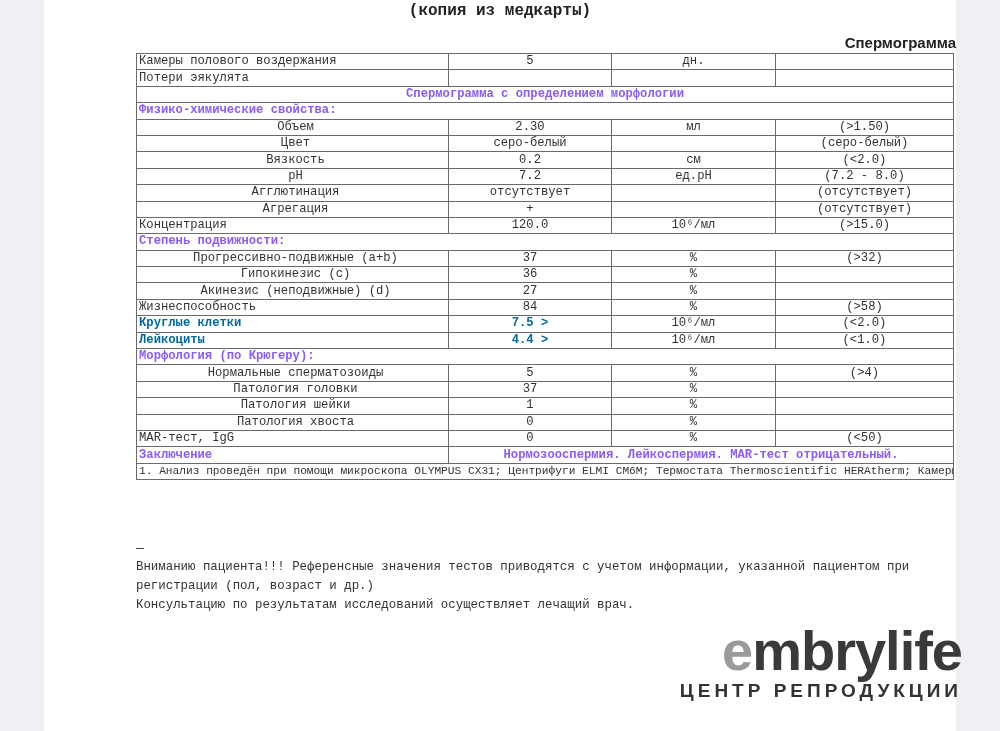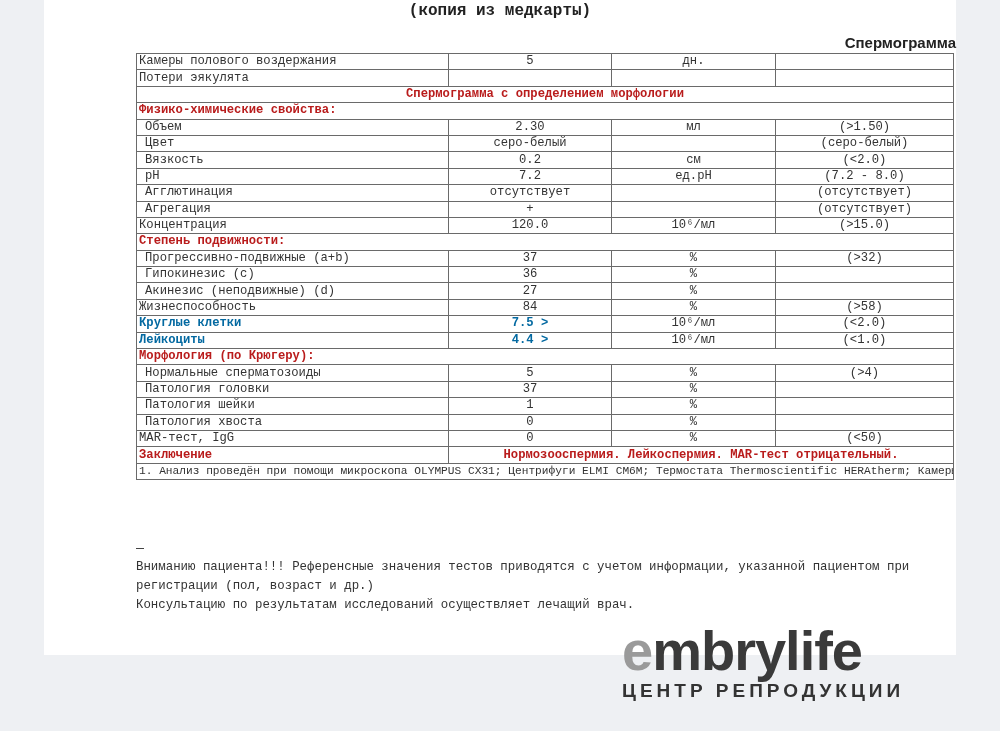--- a/index.html
+++ b/index.html
@@ -4,21 +4,21 @@
 <style>
   html, body { margin: 0; padding: 0; }
   body {
     width: 1000px; height: 731px; overflow: hidden;
     background: #eef0f3;
     font-family: "Liberation Mono", "DejaVu Sans Mono", monospace;
     color: #222;
     position: relative;
   }
   .page {
-    position: absolute; left: 44px; top: 0; width: 912px; height: 655px;
+    position: absolute; left: 44px; top: 0; width: 912px; height: 731px;
     background: #ffffff;
   }
   .subtitle {
     position: absolute; left: 0; right: 0; top: 2px; text-align: center;
     font-size: 16px; font-weight: bold; color: #222;
   }
   .title {
     position: absolute; left: 0; right: 0; top: 34px; text-align: right;
     font-size: 15px; font-weight: bold; color: #222;
     font-family: "Liberation Sans", "DejaVu Sans", sans-serif;
@@ -27,31 +27,31 @@
     position: absolute; left: 92px; top: 53px; width: 817px;
     border-collapse: collapse; table-layout: fixed;
     font-size: 12.2px; color: #333;
   }
   table.report td {
     border: 1px solid #6a6a6a; height: 15.4px; padding: 0 2px;
     line-height: 15px; white-space: nowrap; overflow: hidden;
   }
   col.c1 { width: 312px; } col.c2 { width: 163px; } col.c3 { width: 164px; } col.c4 { width: 178px; }
   .center { text-align: center; }
-  .indent { padding-left: 8px !important; }
+  .indent { padding-left: 8px !important; text-align: center; }
   .bold { font-weight: bold; color: #0369a1; }
-  .section td { font-weight: bold; color: #b91c1c; margin-left: 27px; }
+  .section td { font-weight: bold; color: #8b5cf6; margin-left: 27px; }
   .notes td { white-space: normal; line-height: 16px; font-size: 11.2px; padding: 1px 3px; height: auto; }
   .dash { position: absolute; left: 92px; top: 548px; width: 8px; border-top: 1px solid #444; }
   .notice {
     position: absolute; left: 92px; top: 558px; width: 820px;
     font-size: 12.4px; line-height: 19px; color: #333;
   }
   .logo {
-    position: absolute; left: 578px; top: 622px; width: 320px; text-align: left;
+    position: absolute; left: 598px; top: 622px; width: 320px; text-align: right;
     font-family: "Liberation Sans", "DejaVu Sans", sans-serif;
   }
   .logo .brand { font-size: 56px; font-weight: bold; color: #3a3a3a; letter-spacing: -1px; line-height: 58px; }
   .logo .brand .e { color: #9a9a9a; }
   .logo .tag { font-size: 19px; font-weight: bold; letter-spacing: 4px; color: #333; }
 </style>
 </head>
 <body>
 
 <div class="page">

